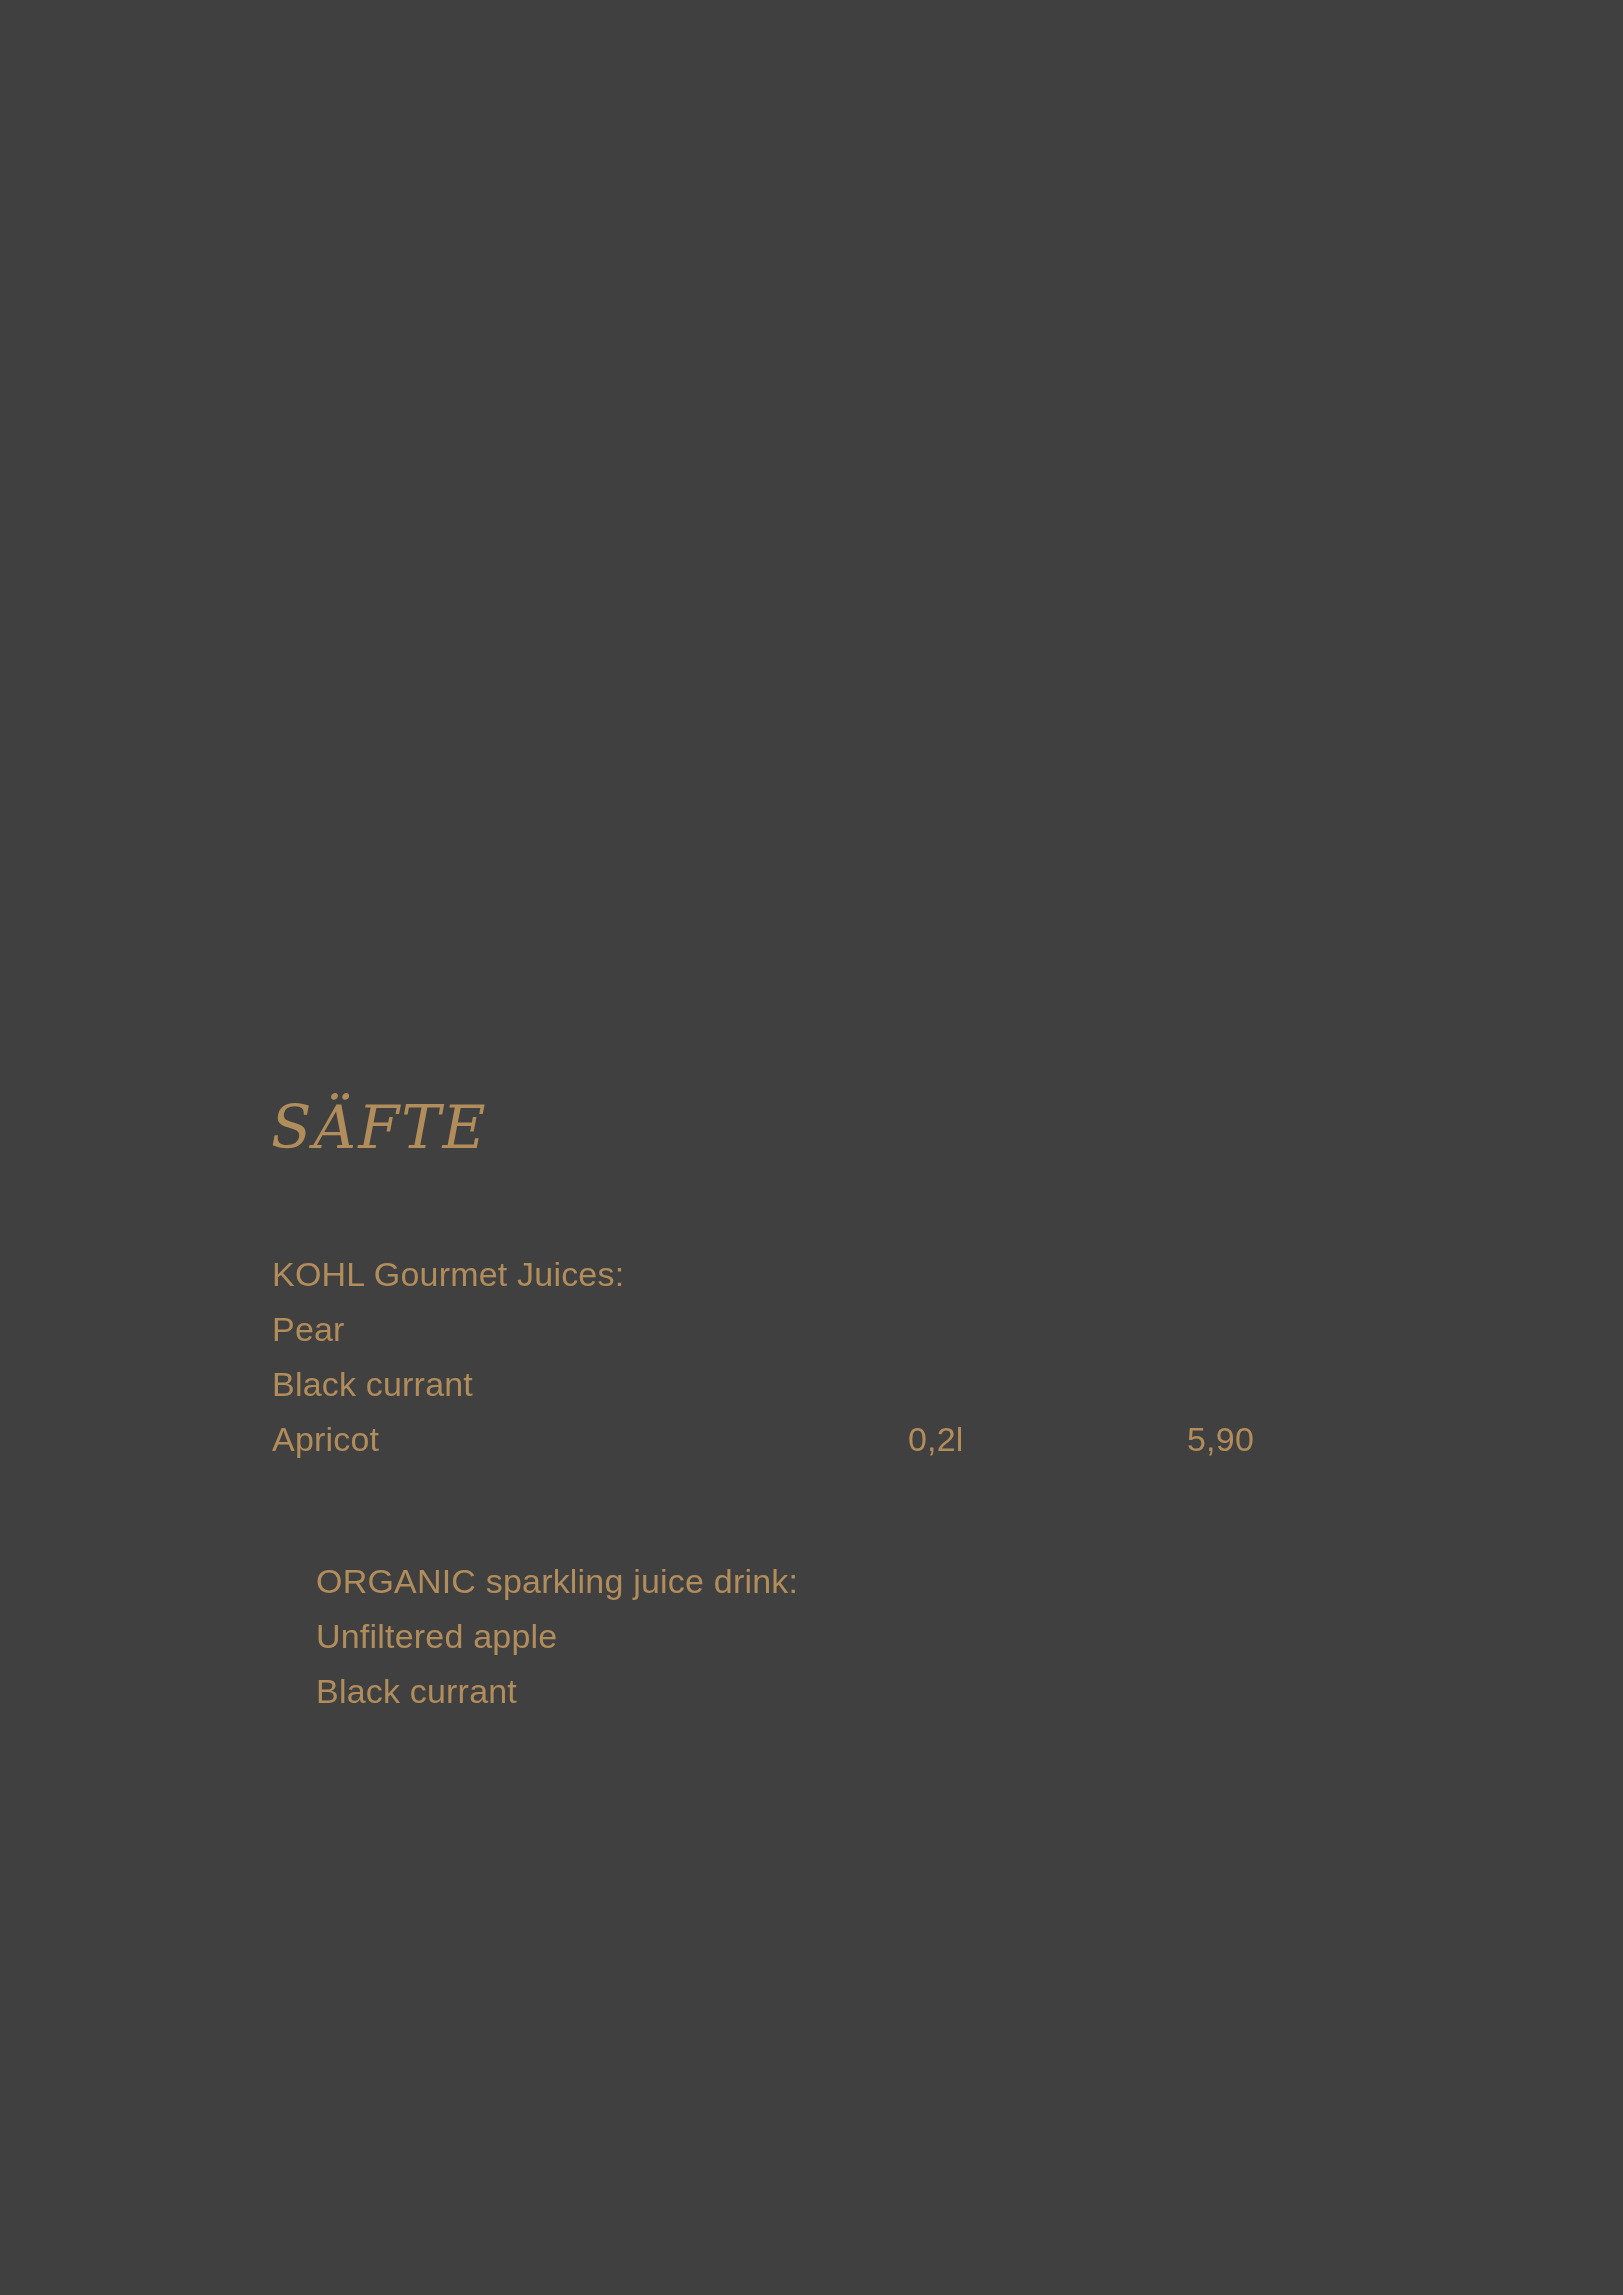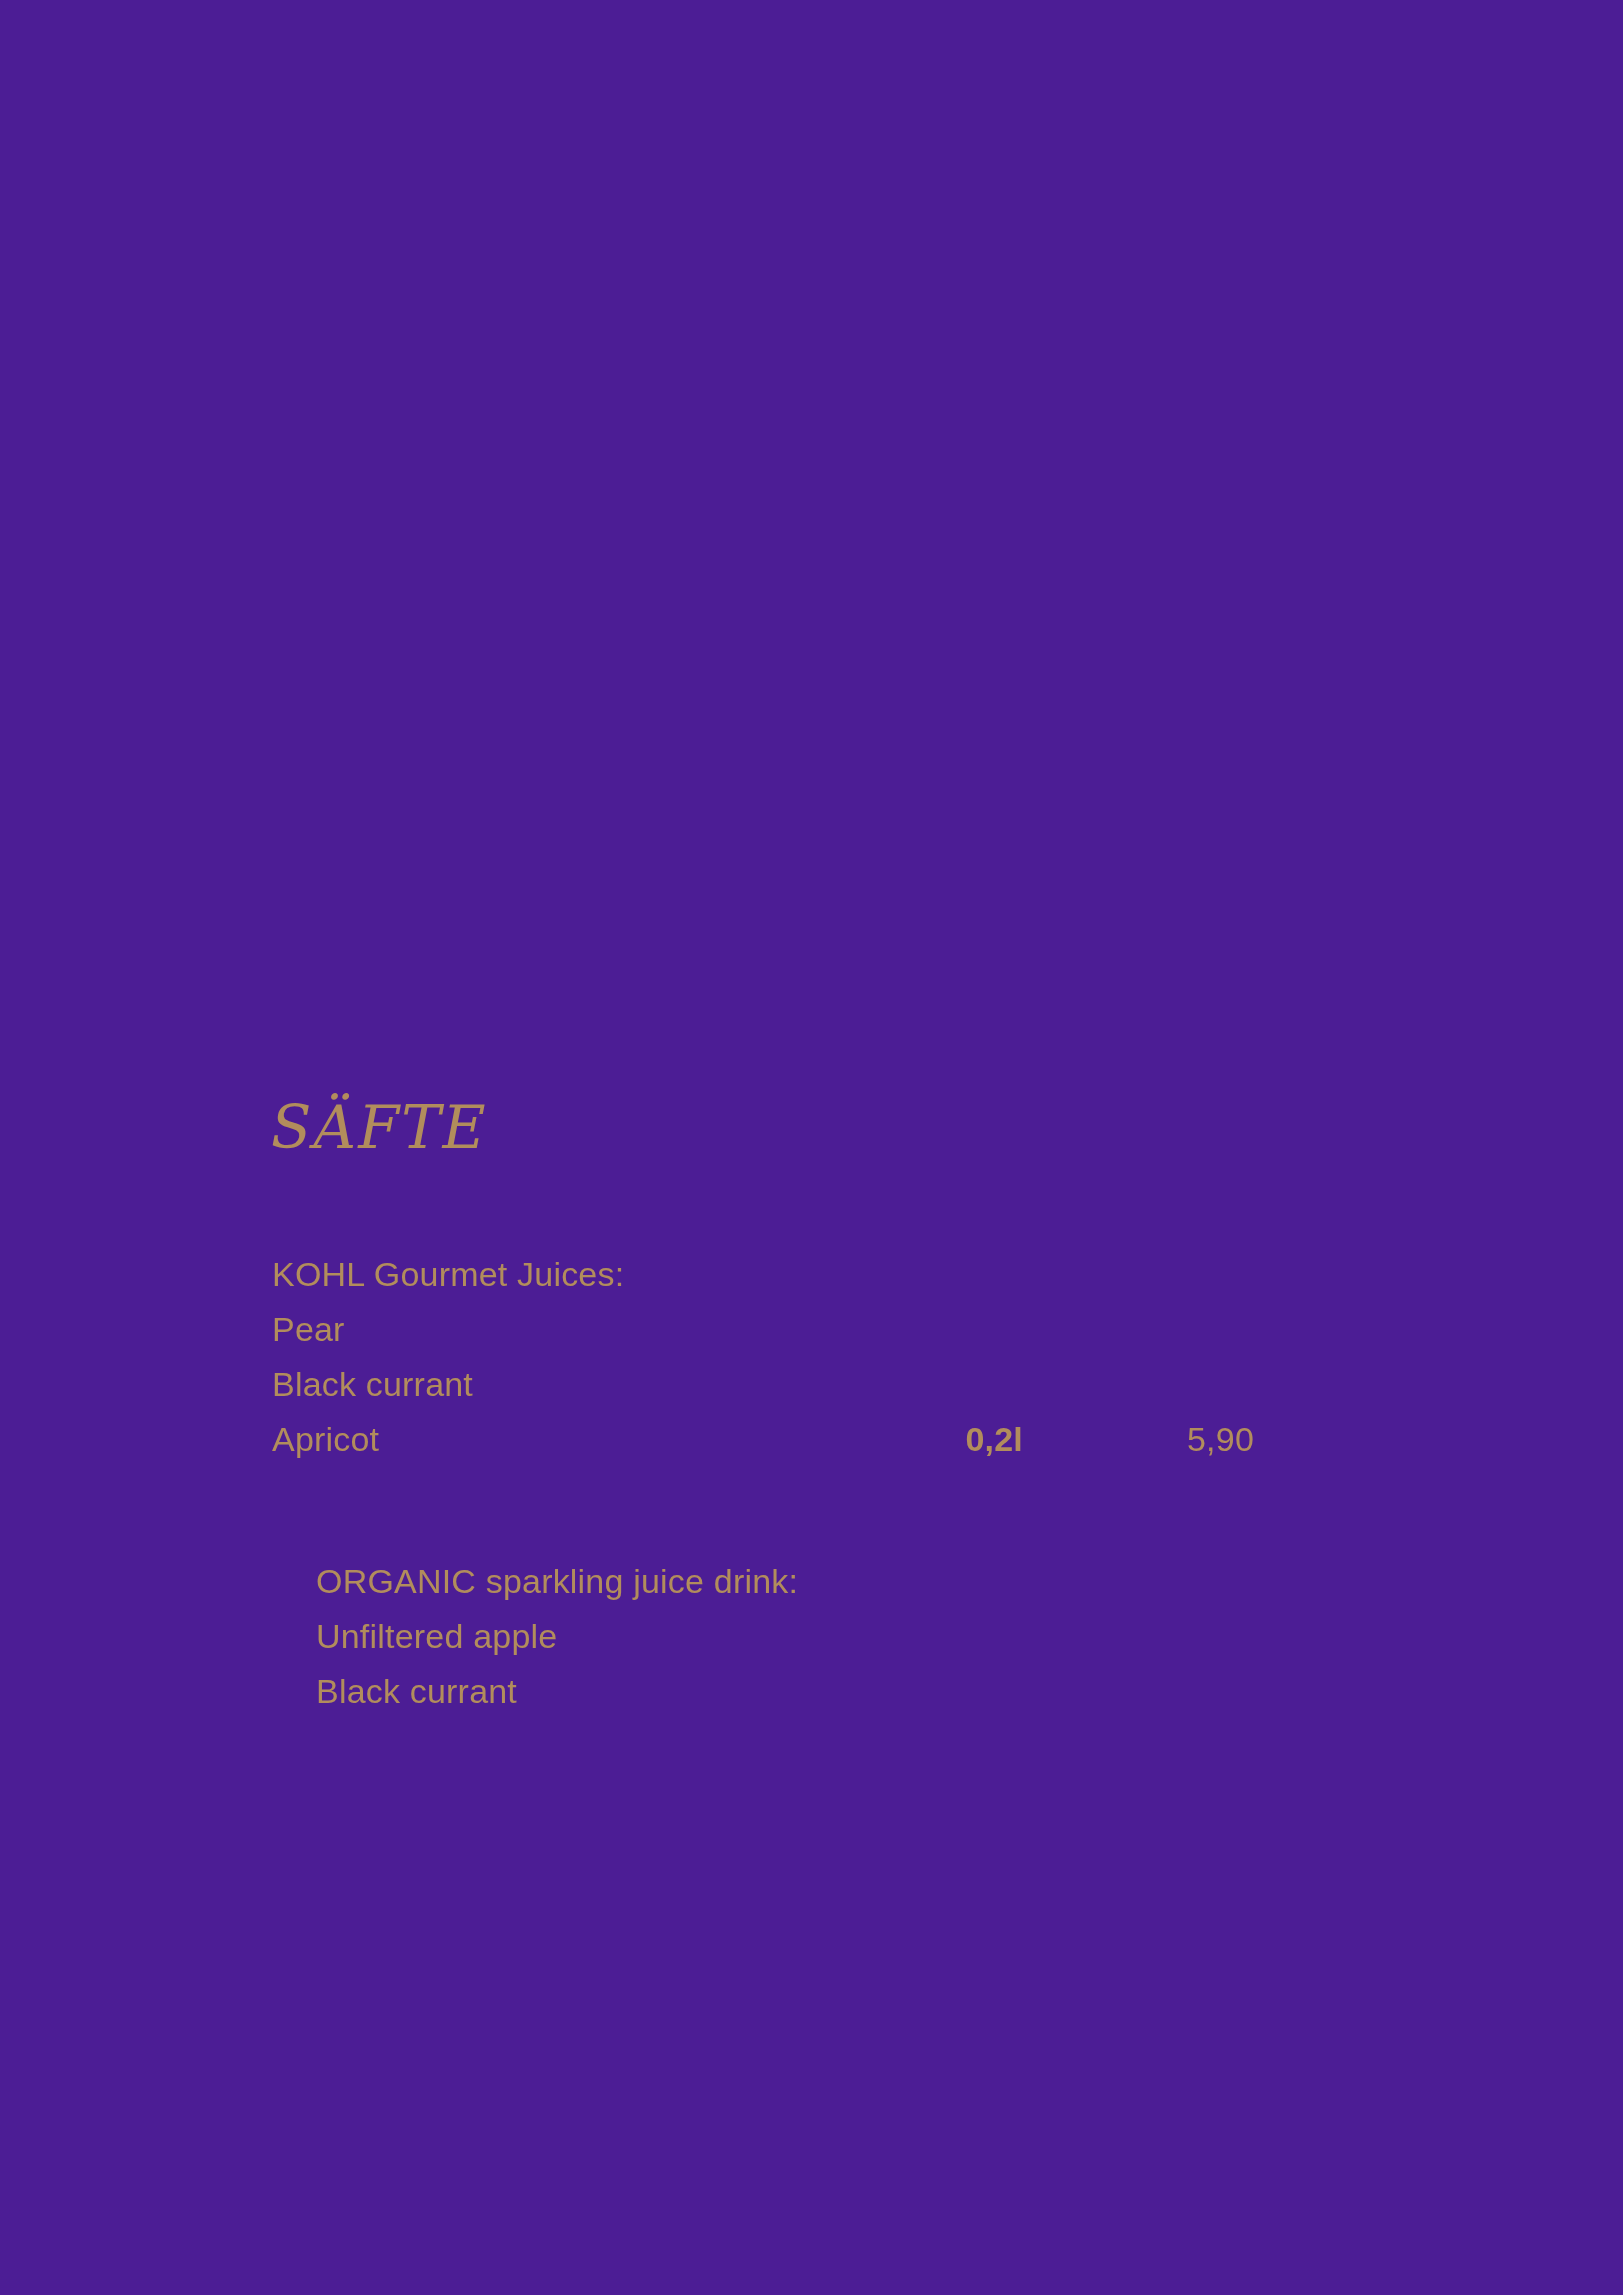--- a/index.html
+++ b/index.html
@@ -4,21 +4,21 @@
 <style>
   html, body {
     margin: 0;
     padding: 0;
     background: #ffffff;
   }
   .page {
     position: relative;
     width: 1623px;
     height: 2295px;
-    background: #4c1d95;
+    background: #404040;
     overflow: hidden;
     font-family: "Liberation Sans", sans-serif;
   }
   .menu-title {
     position: absolute;
     left: 271px;
     top: 1058px;
     font-family: "DejaVu Serif", serif;
     font-style: italic;
     font-weight: 400;
@@ -35,21 +35,21 @@
     font-size: 34px;
     line-height: 55px;
     font-weight: 400;
     letter-spacing: 0.2px;
     color: #b28d5c;
   }
   .section-1 { top: 1247px; }
   .section-2 { top: 1554px; margin-left: 44px; }
   .row { display: flex; }
   .name  { flex: 1 1 auto; white-space: nowrap; }
-  .vol   { width: 115px; text-align: right; white-space: nowrap; font-weight: bold; }
+  .vol   { width: 115px; text-align: left; white-space: nowrap; }
   .price { width: 231px; text-align: right; white-space: nowrap; }
 </style>
 </head>
 <body>
 
 <div class="page">
 
   <h1 class="menu-title">SÄFTE</h1>
 
   <div class="section section-1">

